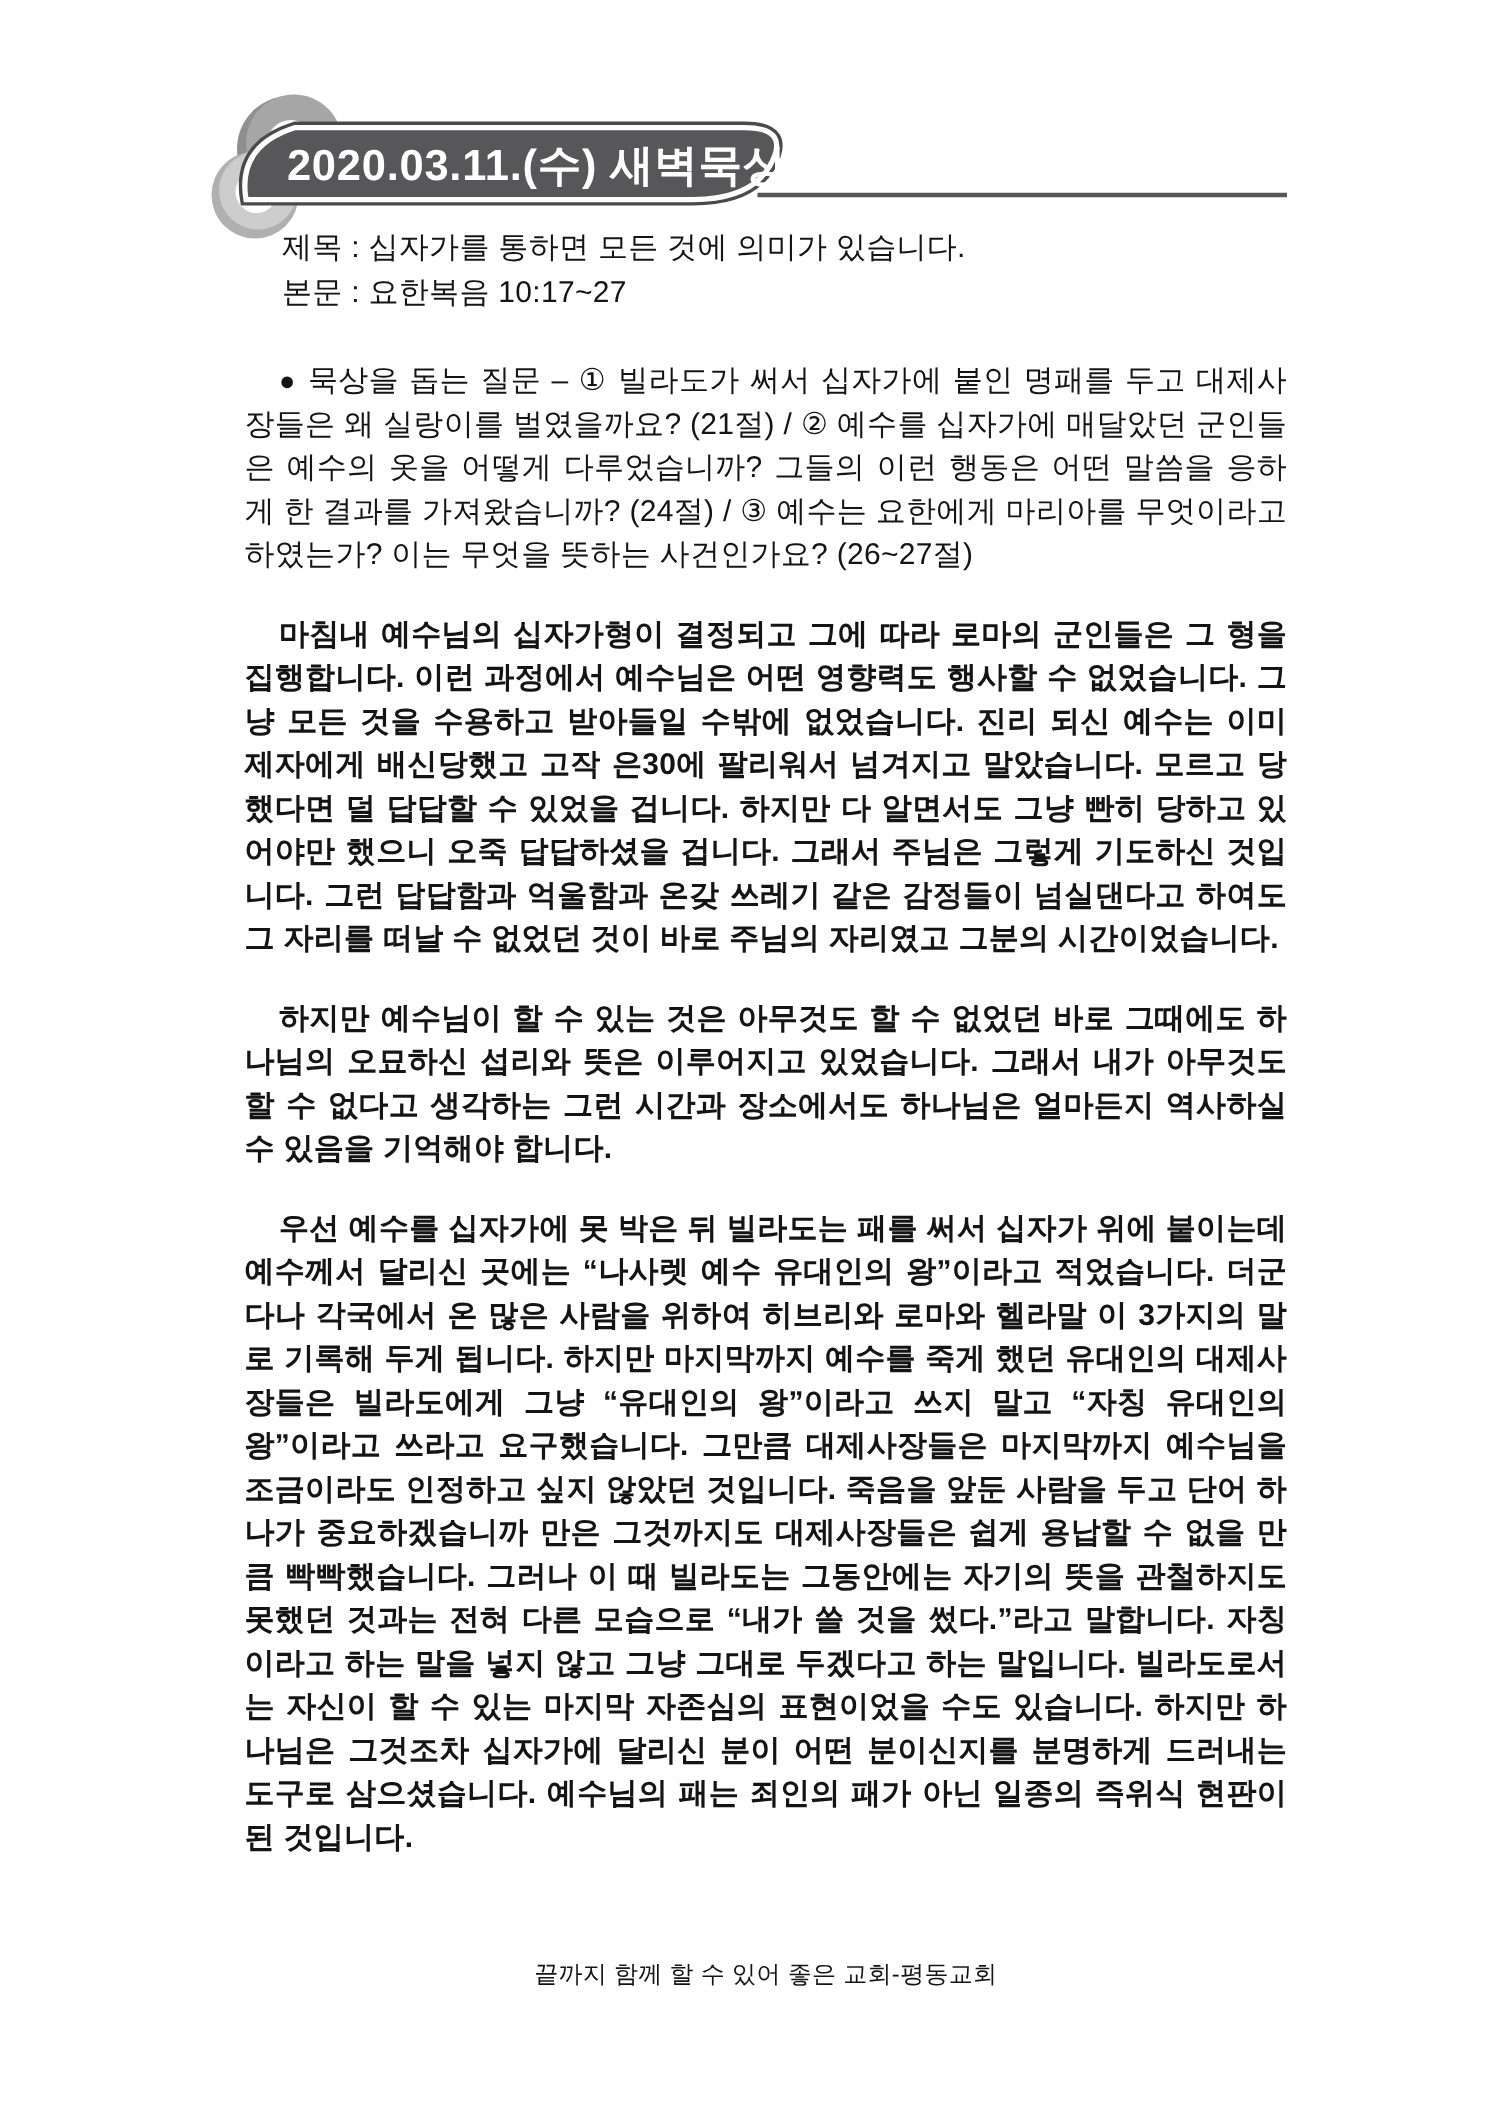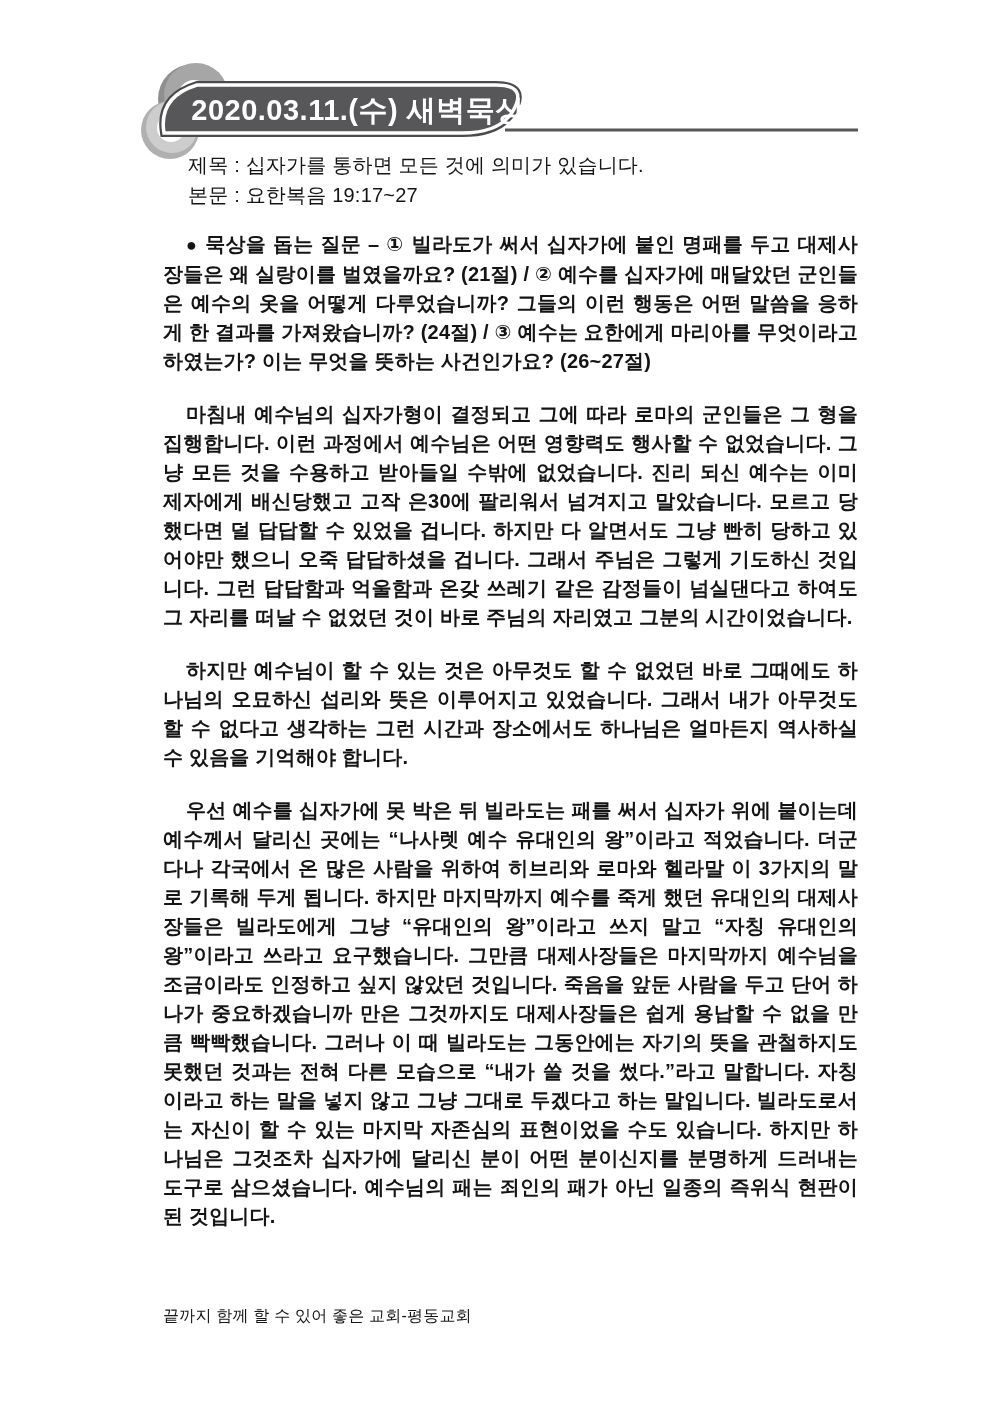--- a/index.html
+++ b/index.html
@@ -40,41 +40,40 @@
   .meta-block {
     margin: 0 0 0 25px;
     line-height: 30px;
   }
   .meta-row {
     padding-left: 58px;
     text-indent: -58px;
   }
   .meta-label { white-space: pre; }
   .q-block {
-    margin-top: 20px;
+    margin-top: 30px;
     text-align: justify;
     text-indent: 23px;
-    font-weight: bold;
   }
   .q-bullet {
     font-size: 18px;
     margin-right: 7px;
   }
   .para {
     margin: 24px 0 0 0;
     text-align: justify;
     text-indent: 23px;
     font-weight: bold;
   }
   .footer {
     position: absolute;
     left: 163px;
     top: 1306px;
     width: 695px;
-    text-align: left;
+    text-align: center;
     font-size: 16px;
     letter-spacing: 0.2px;
   }
 </style>
 </head>
 <body>
 
 <svg class="header-graphic" viewBox="0 0 992 175" xmlns="http://www.w3.org/2000/svg">
 
   <g>
@@ -95,21 +94,21 @@
   <text class="banner-text" x="358" y="120" text-anchor="middle" fill="#ffffff">2020.03.11.(수) 새벽묵상</text>
 </svg>
 
 <div class="content">
 
   <div class="meta-block">
     <div class="meta-row">
       <span class="meta-label">제목 : </span><span>십자가를 통하면 모든 것에 의미가 있습니다.</span>
     </div>
     <div class="meta-row">
-      <span class="meta-label">본문 : </span><span>요한복음 19:17~27</span>
+      <span class="meta-label">본문 : </span><span>요한복음 10:17~27</span>
     </div>
   </div>
 
   <div class="q-block">
     <span class="q-bullet">●</span><span>묵상을 돕는 질문 – ① 빌라도가 써서 십자가에 붙인 명패를 두고 대제사장들은 왜 실랑이를 벌였을까요? (21절) / ② 예수를 십자가에 매달았던 군인들은 예수의 옷을 어떻게 다루었습니까? 그들의 이런 행동은 어떤 말씀을 응하게 한 결과를 가져왔습니까? (24절) / ③ 예수는 요한에게 마리아를 무엇이라고 하였는가? 이는 무엇을 뜻하는 사건인가요? (26~27절)</span>
   </div>
 
   <p class="para">마침내 예수님의 십자가형이 결정되고 그에 따라 로마의 군인들은 그 형을 집행합니다. 이런 과정에서 예수님은 어떤 영향력도 행사할 수 없었습니다. 그냥 모든 것을 수용하고 받아들일 수밖에 없었습니다. 진리 되신 예수는 이미 제자에게 배신당했고 고작 은30에 팔리워서 넘겨지고 말았습니다. 모르고 당했다면 덜 답답할 수 있었을 겁니다. 하지만 다 알면서도 그냥 빤히 당하고 있어야만 했으니 오죽 답답하셨을 겁니다. 그래서 주님은 그렇게 기도하신 것입니다. 그런 답답함과 억울함과 온갖 쓰레기 같은 감정들이 넘실댄다고 하여도 그 자리를 떠날 수 없었던 것이 바로 주님의 자리였고 그분의 시간이었습니다.</p>
   <p class="para">하지만 예수님이 할 수 있는 것은 아무것도 할 수 없었던 바로 그때에도 하나님의 오묘하신 섭리와 뜻은 이루어지고 있었습니다. 그래서 내가 아무것도 할 수 없다고 생각하는 그런 시간과 장소에서도 하나님은 얼마든지 역사하실 수 있음을 기억해야 합니다.</p>
   <p class="para">우선 예수를 십자가에 못 박은 뒤 빌라도는 패를 써서 십자가 위에 붙이는데 예수께서 달리신 곳에는 “나사렛 예수 유대인의 왕”이라고 적었습니다. 더군다나 각국에서 온 많은 사람을 위하여 히브리와 로마와 헬라말 이 3가지의 말로 기록해 두게 됩니다. 하지만 마지막까지 예수를 죽게 했던 유대인의 대제사장들은 빌라도에게 그냥 “유대인의 왕”이라고 쓰지 말고 “자칭 유대인의 왕”이라고 쓰라고 요구했습니다. 그만큼 대제사장들은 마지막까지 예수님을 조금이라도 인정하고 싶지 않았던 것입니다. 죽음을 앞둔 사람을 두고 단어 하나가 중요하겠습니까 만은 그것까지도 대제사장들은 쉽게 용납할 수 없을 만큼 빡빡했습니다. 그러나 이 때 빌라도는 그동안에는 자기의 뜻을 관철하지도 못했던 것과는 전혀 다른 모습으로 “내가 쓸 것을 썼다.”라고 말합니다. 자칭이라고 하는 말을 넣지 않고 그냥 그대로 두겠다고 하는 말입니다. 빌라도로서는 자신이 할 수 있는 마지막 자존심의 표현이었을 수도 있습니다. 하지만 하나님은 그것조차 십자가에 달리신 분이 어떤 분이신지를 분명하게 드러내는 도구로 삼으셨습니다. 예수님의 패는 죄인의 패가 아닌 일종의 즉위식 현판이 된 것입니다.</p>

